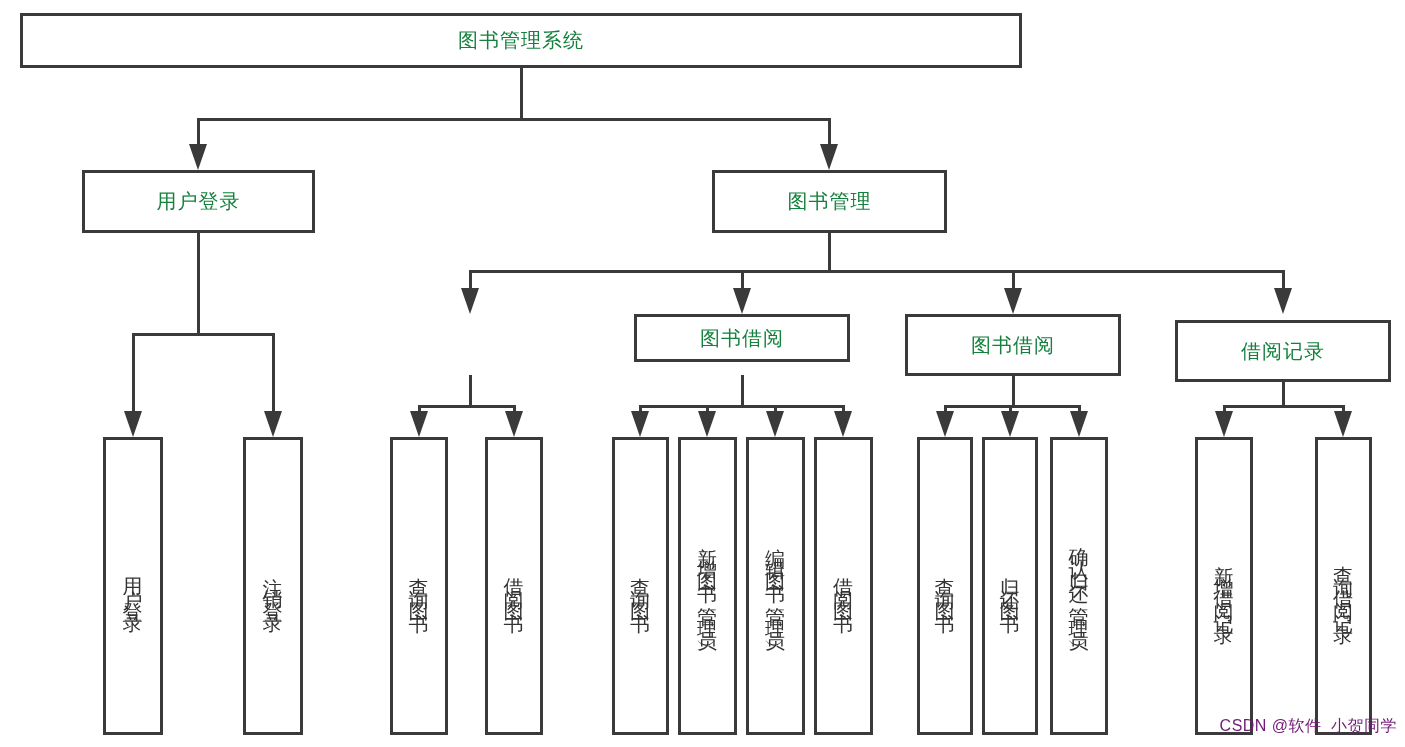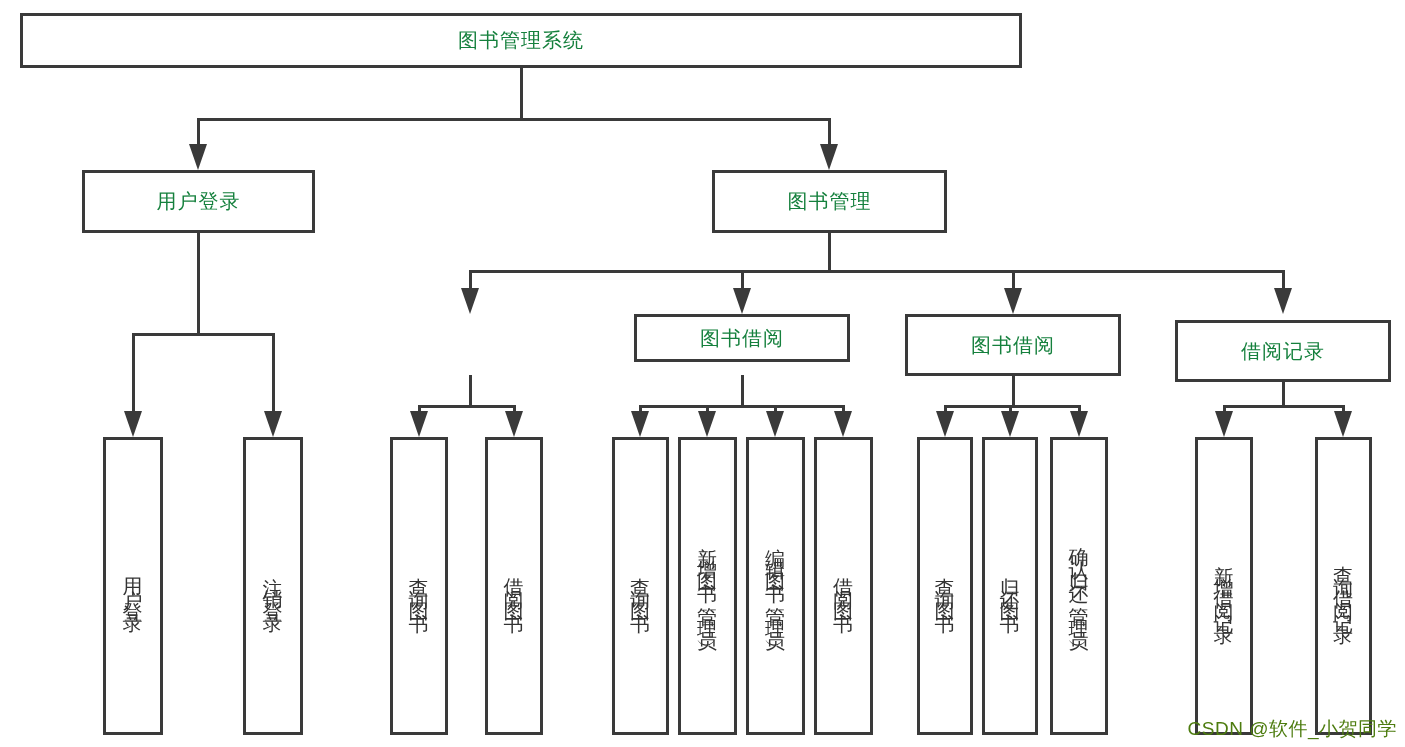--- a/index.html
+++ b/index.html
@@ -17,21 +17,21 @@
     font-weight:500;letter-spacing:12px;line-height:1;white-space:nowrap;
   }
   .hline{position:absolute;height:3px;background:#3a3a3a;z-index:1;}
   .vline{position:absolute;width:3px;background:#3a3a3a;z-index:1;}
   .ahead{
     position:absolute;width:0;height:0;z-index:1;
     border-left:9px solid transparent;border-right:9px solid transparent;
     border-top:26px solid #3a3a3a;
   }
   .watermark{
-    position:absolute;right:8px;top:716px;font-size:19px;color:#4d7c0f;
+    position:absolute;right:8px;top:716px;font-size:16px;color:#701a75;
     z-index:5;white-space:nowrap;letter-spacing:0.5px;
   }
 </style>
 </head>
 <body>
 
 <div class="canvas">
 
   <div class="box" style="left:20px;top:13px;width:1002px;height:55px">
     <span class="hlabel">图书管理系统</span>

